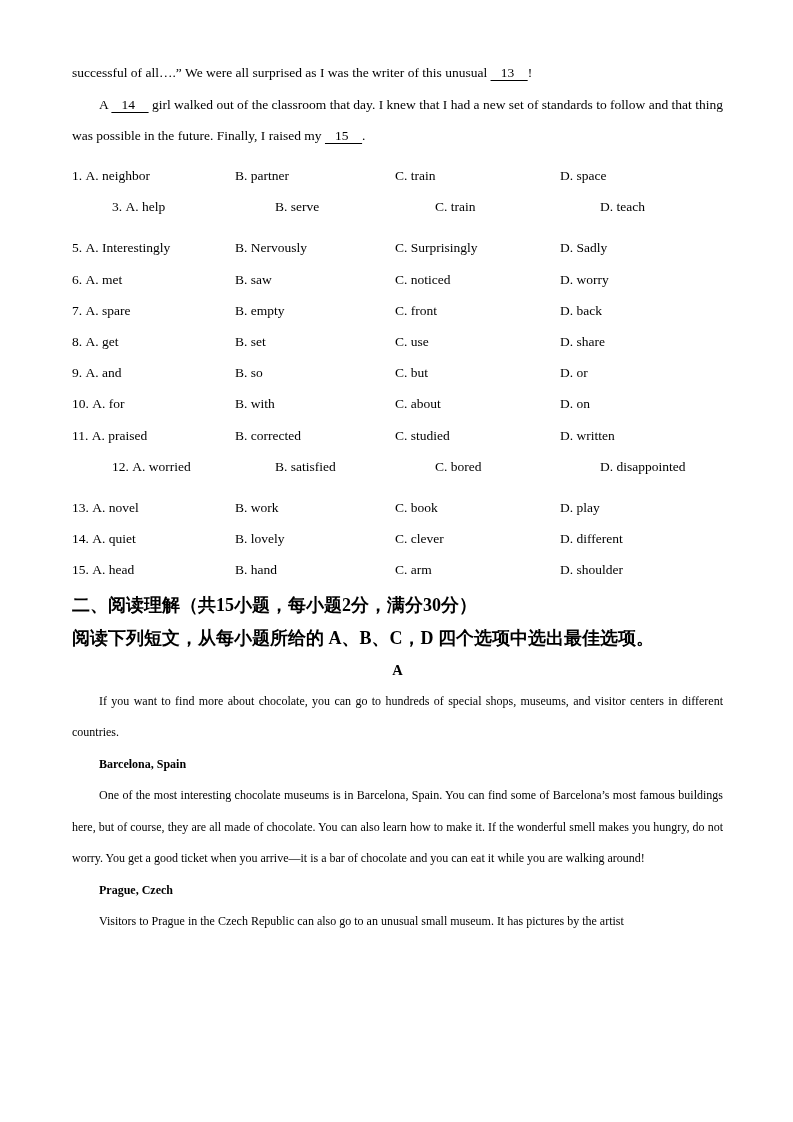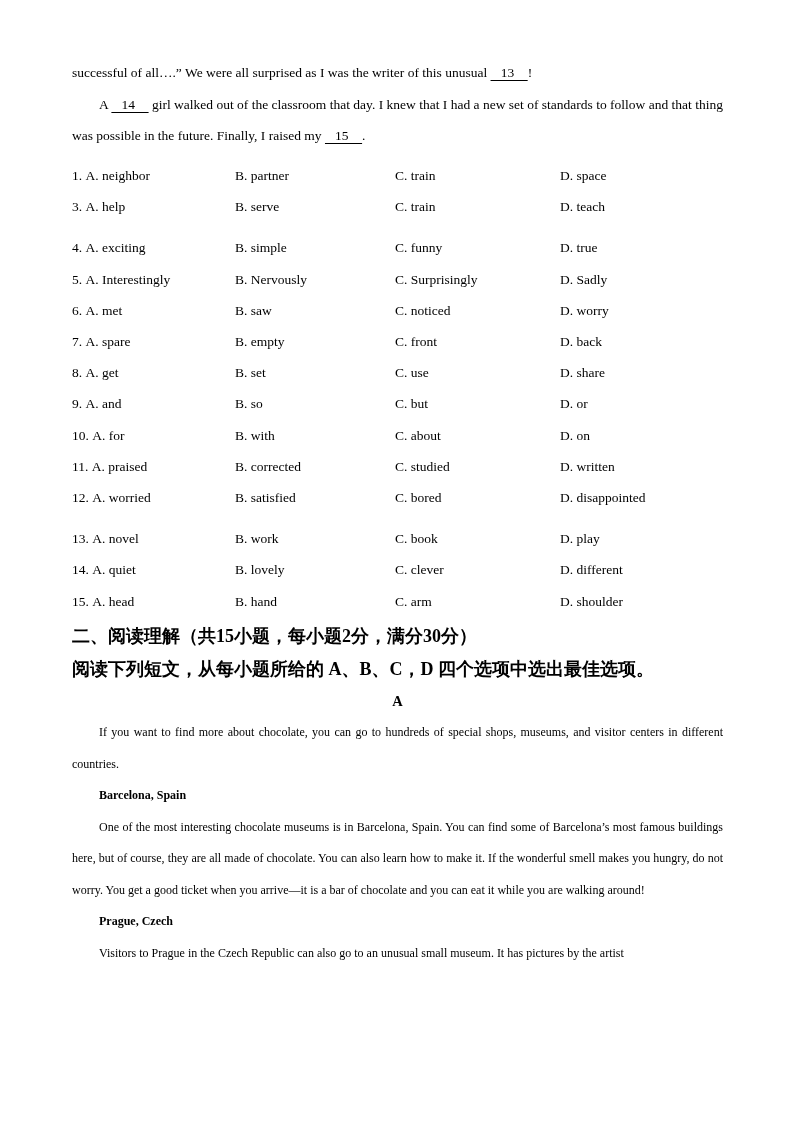--- a/index.html
+++ b/index.html
@@ -12,21 +12,21 @@
   }
   .page { padding: 57px 70px 0 72px; }
 
   .para { font-size: 13.5px; line-height: 31.5px; text-align: justify; }
   .para.indent { text-indent: 27px; }
 
   .blank { text-decoration: underline; text-underline-offset: 3px; white-space: pre; }
 
   .options { margin-top: 9px; }
   .opt-row { display: flex; align-items: center; height: 31.2px; font-size: 13.5px; }
-  .opt-row.gap { margin-bottom: 10px; }
+  .opt-row.gap { margin-bottom: 10px; margin-left: 40px; }
   .opt-cell { flex: 0 0 auto; white-space: nowrap; }
   .opt-cell.c1 { width: 163px; }
   .opt-cell.c2 { width: 160px; }
   .opt-cell.c3 { width: 165px; }
   .opt-cell.c4 { flex: 1 1 auto; }
 
   .cn-heading { font-size: 18px; font-weight: bold; line-height: 33px; }
   .cn-heading.first { margin-top: 3px; }
 
   .passage-label { font-size: 14.5px; font-weight: bold; text-align: center; line-height: 31px; }
@@ -47,26 +47,20 @@
         <span class="opt-cell c1">1.&nbsp;A. neighbor</span>
         <span class="opt-cell c2">B. partner</span>
         <span class="opt-cell c3">C. train</span>
         <span class="opt-cell c4">D. space</span>
       </div>
       <div class="opt-row gap">
         <span class="opt-cell c1">3.&nbsp;A. help</span>
         <span class="opt-cell c2">B. serve</span>
         <span class="opt-cell c3">C. train</span>
         <span class="opt-cell c4">D. teach</span>
-      </div>
-      <div class="opt-row">
-        <span class="opt-cell c1">4.&nbsp;A. exciting</span>
-        <span class="opt-cell c2">B. simple</span>
-        <span class="opt-cell c3">C. funny</span>
-        <span class="opt-cell c4">D. true</span>
       </div>
       <div class="opt-row">
         <span class="opt-cell c1">5.&nbsp;A. Interestingly</span>
         <span class="opt-cell c2">B. Nervously</span>
         <span class="opt-cell c3">C. Surprisingly</span>
         <span class="opt-cell c4">D. Sadly</span>
       </div>
       <div class="opt-row">
         <span class="opt-cell c1">6.&nbsp;A. met</span>
         <span class="opt-cell c2">B. saw</span>

